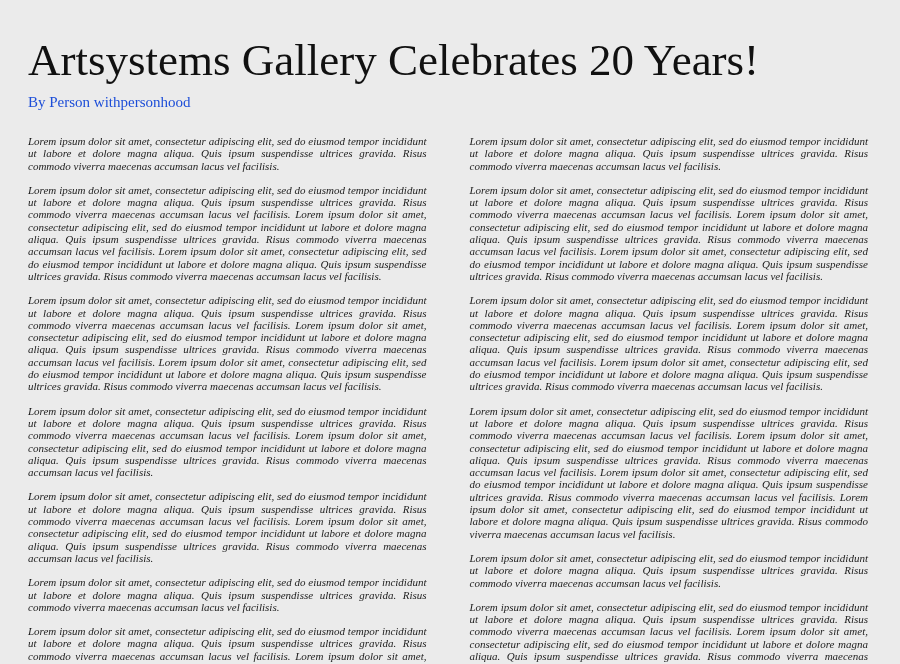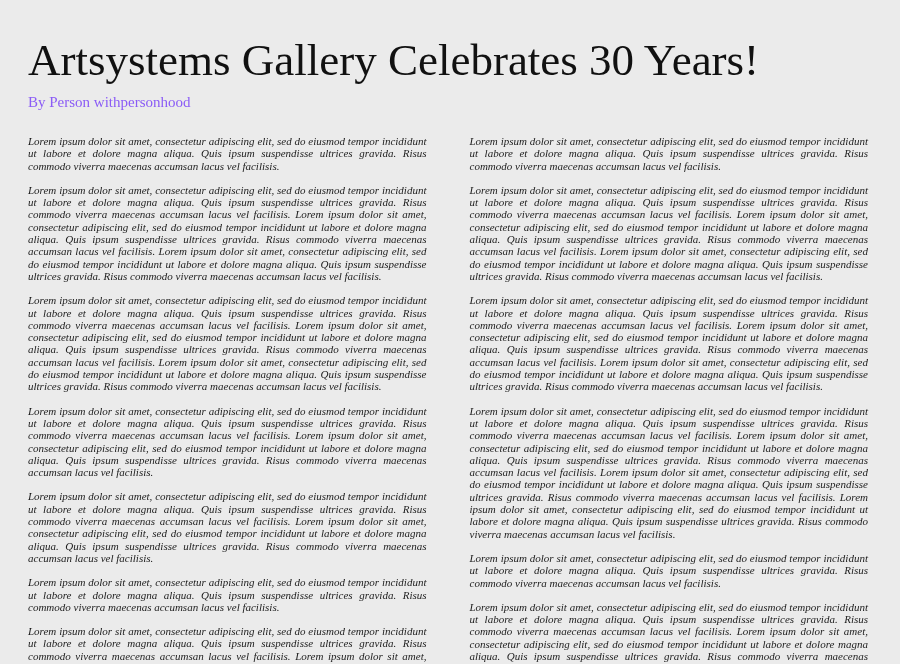--- a/index.html
+++ b/index.html
@@ -19,21 +19,21 @@
     font-size: 45px;
     font-weight: 400;
     line-height: 1;
     color: #111111;
     white-space: nowrap;
   }
   .byline {
     margin-top: 10px;
     font-size: 15px;
     line-height: 1.2;
-    color: #8b5cf6;
+    color: #1d4ed8;
   }
   .columns {
     display: flex;
     gap: 43px;
     margin-top: 24px;
   }
   .col {
     flex: 1 1 0;
     min-width: 0;
   }
@@ -43,21 +43,21 @@
     line-height: 12.3px;
     text-align: justify;
     color: #1c1c1c;
     font-style: italic;
   }
 </style>
 </head>
 <body>
 
 <main class="page">
-  <h1 class="title">Artsystems Gallery Celebrates 30 Years!</h1>
+  <h1 class="title">Artsystems Gallery Celebrates 20 Years!</h1>
 
   <div class="byline">By Person withpersonhood</div>
 
   <div class="columns">
     <div class="col">
         <p>Lorem ipsum dolor sit amet, consectetur adipiscing elit, sed do eiusmod tempor incididunt ut labore et dolore magna aliqua. Quis ipsum suspendisse ultrices gravida. Risus commodo viverra maecenas accumsan lacus vel facilisis.</p>
         <p>Lorem ipsum dolor sit amet, consectetur adipiscing elit, sed do eiusmod tempor incididunt ut labore et dolore magna aliqua. Quis ipsum suspendisse ultrices gravida. Risus commodo viverra maecenas accumsan lacus vel facilisis. Lorem ipsum dolor sit amet, consectetur adipiscing elit, sed do eiusmod tempor incididunt ut labore et dolore magna aliqua. Quis ipsum suspendisse ultrices gravida. Risus commodo viverra maecenas accumsan lacus vel facilisis. Lorem ipsum dolor sit amet, consectetur adipiscing elit, sed do eiusmod tempor incididunt ut labore et dolore magna aliqua. Quis ipsum suspendisse ultrices gravida. Risus commodo viverra maecenas accumsan lacus vel facilisis.</p>
         <p>Lorem ipsum dolor sit amet, consectetur adipiscing elit, sed do eiusmod tempor incididunt ut labore et dolore magna aliqua. Quis ipsum suspendisse ultrices gravida. Risus commodo viverra maecenas accumsan lacus vel facilisis. Lorem ipsum dolor sit amet, consectetur adipiscing elit, sed do eiusmod tempor incididunt ut labore et dolore magna aliqua. Quis ipsum suspendisse ultrices gravida. Risus commodo viverra maecenas accumsan lacus vel facilisis. Lorem ipsum dolor sit amet, consectetur adipiscing elit, sed do eiusmod tempor incididunt ut labore et dolore magna aliqua. Quis ipsum suspendisse ultrices gravida. Risus commodo viverra maecenas accumsan lacus vel facilisis.</p>
         <p>Lorem ipsum dolor sit amet, consectetur adipiscing elit, sed do eiusmod tempor incididunt ut labore et dolore magna aliqua. Quis ipsum suspendisse ultrices gravida. Risus commodo viverra maecenas accumsan lacus vel facilisis. Lorem ipsum dolor sit amet, consectetur adipiscing elit, sed do eiusmod tempor incididunt ut labore et dolore magna aliqua. Quis ipsum suspendisse ultrices gravida. Risus commodo viverra maecenas accumsan lacus vel facilisis.</p>
         <p>Lorem ipsum dolor sit amet, consectetur adipiscing elit, sed do eiusmod tempor incididunt ut labore et dolore magna aliqua. Quis ipsum suspendisse ultrices gravida. Risus commodo viverra maecenas accumsan lacus vel facilisis. Lorem ipsum dolor sit amet, consectetur adipiscing elit, sed do eiusmod tempor incididunt ut labore et dolore magna aliqua. Quis ipsum suspendisse ultrices gravida. Risus commodo viverra maecenas accumsan lacus vel facilisis.</p>

